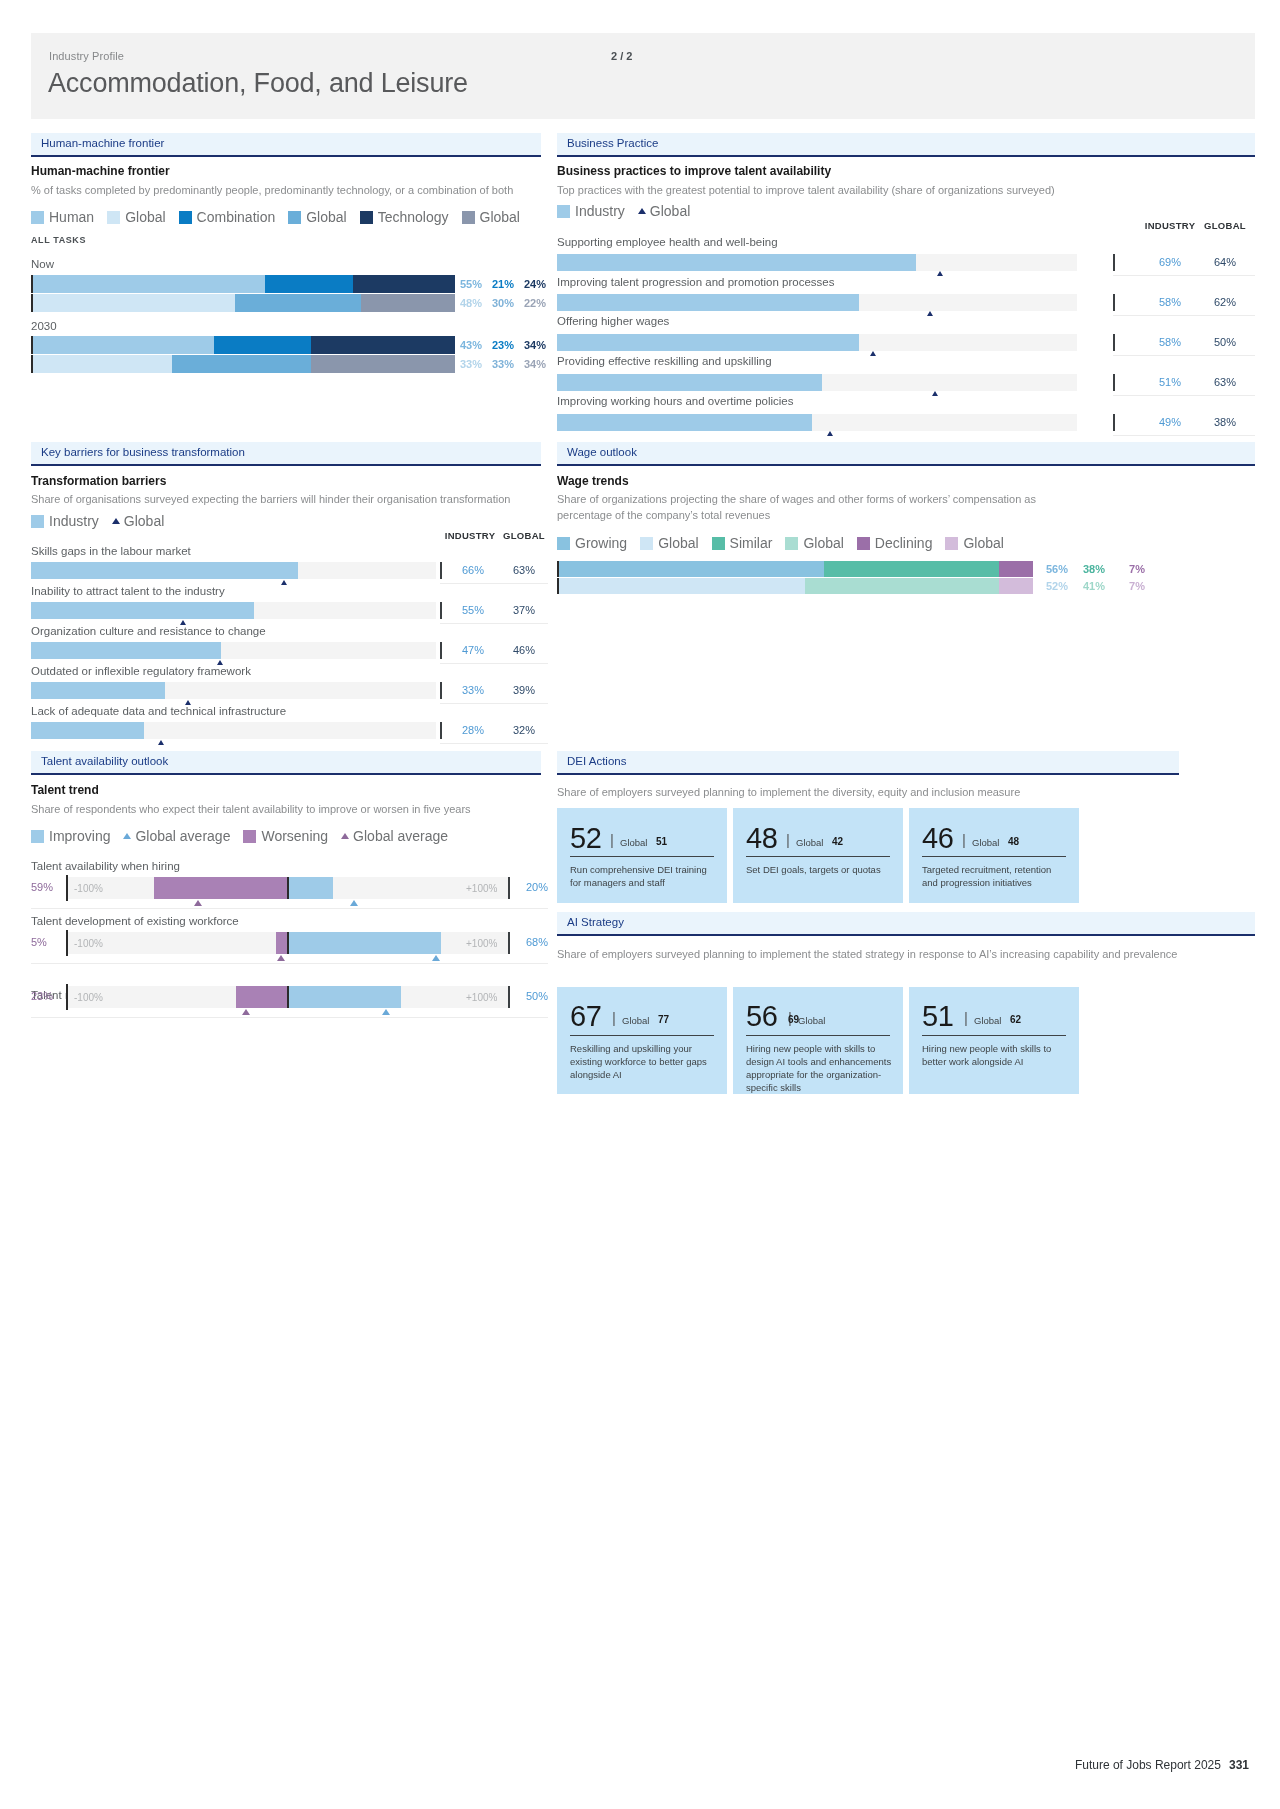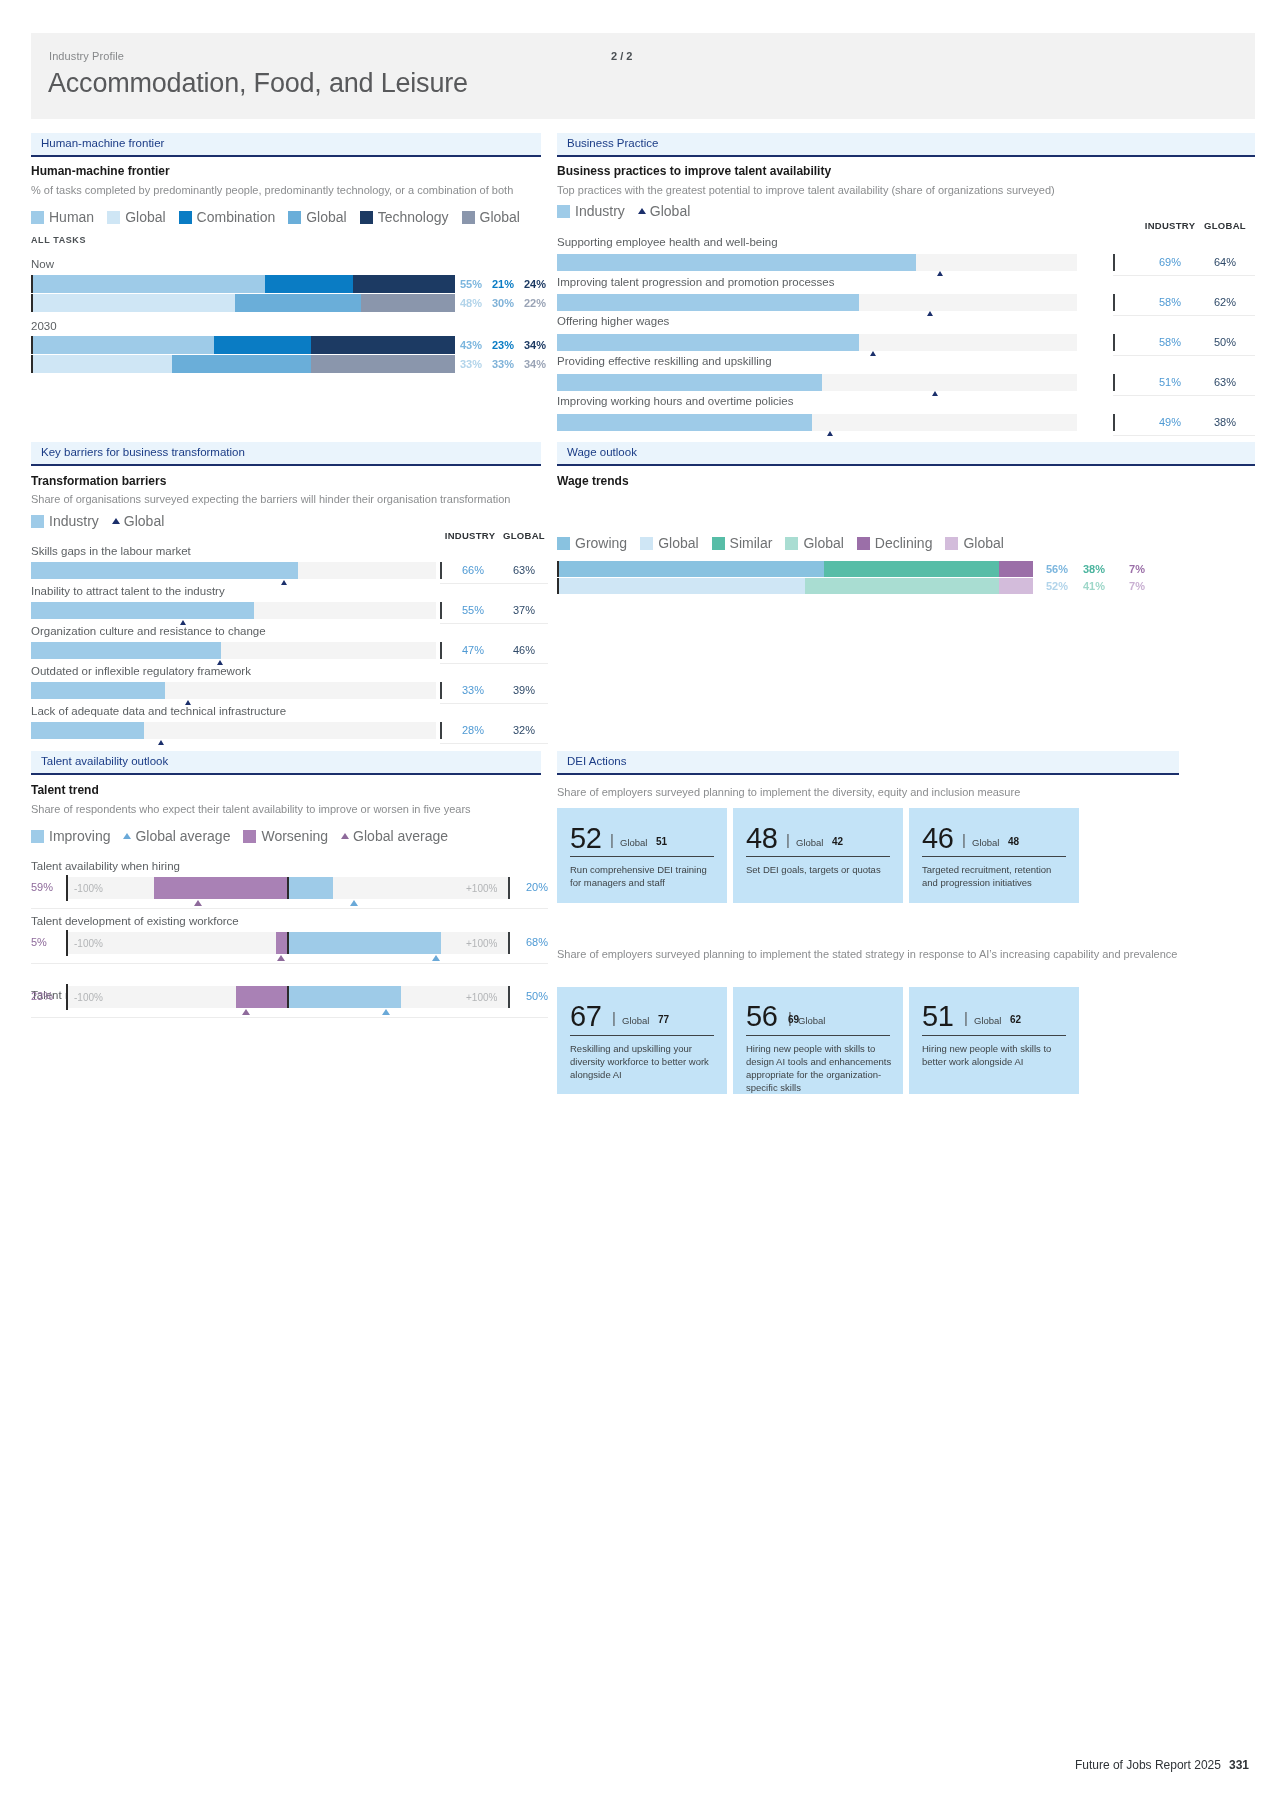--- a/index.html
+++ b/index.html
@@ -340,20 +340,21 @@
   <div class="marker" style="left:158px;top:740px;"></div>
   <div class="vrule" style="left:440px;top:722px;height:17px;"></div>
   <div class="pct-ind" style="left:447px;top:724px;width:52px;">28%</div>
   <div class="pct-glb" style="left:500px;top:724px;width:48px;">32%</div>
   <div class="rowline" style="left:440px;top:743px;width:108px;"></div>
 
   <div class="sect-bar" style="left:557px;top:442px;width:698px;">
     <span>Wage outlook</span>
   </div>
   <div class="blk-title" style="left:557px;top:474px;">Wage trends</div>
+  <div class="blk-sub" style="left:557px;top:491px;width:510px;">Share of organizations projecting the share of wages and other forms of workers’ compensation as percentage of the company’s total revenues</div>
 
   <div class="legend" style="left:557px;top:535px;">
     <div class="lg-item">
         <span class="lg-sw" style="background:#89c2e0"></span>
         <span class="lg-txt">Growing</span>
       </div>
     <div class="lg-item">
         <span class="lg-sw" style="background:#cfe6f5"></span>
         <span class="lg-txt">Global</span>
       </div>
@@ -487,29 +488,32 @@
   <div class="card-desc" style="left:746px;top:863px;width:146px;">Set DEI goals, targets or quotas</div>
 
   <div class="card" style="left:909px;top:808px;width:170px;height:95px;"></div>
   <div class="card-num" style="left:922px;top:822px;">46</div>
   <div class="card-sep" style="left:962px;top:831px;">|</div>
   <div class="card-glabel" style="left:972px;top:837px;">Global</div>
   <div class="card-gval" style="left:1008px;top:836px;">48</div>
   <div class="card-rule" style="left:922px;top:856px;width:144px;"></div>
   <div class="card-desc" style="left:922px;top:863px;width:146px;">Targeted recruitment, retention and progression initiatives</div>
 
+  <div class="sect-bar" style="left:557px;top:912px;width:698px;">
+    <span>AI Strategy</span>
+  </div>
   <div class="blk-sub" style="left:557px;top:946px;width:680px;">Share of employers surveyed planning to implement the stated strategy in response to AI’s increasing capability and prevalence</div>
 
   <div class="card" style="left:557px;top:987px;width:170px;height:107px;"></div>
   <div class="card-num" style="left:570px;top:1000px;">67</div>
   <div class="card-sep" style="left:612px;top:1009px;">|</div>
   <div class="card-glabel" style="left:622px;top:1015px;">Global</div>
   <div class="card-gval" style="left:658px;top:1014px;">77</div>
   <div class="card-rule" style="left:570px;top:1035px;width:144px;"></div>
-  <div class="card-desc" style="left:570px;top:1042px;width:146px;">Reskilling and upskilling your diversity workforce to better work alongside AI</div>
+  <div class="card-desc" style="left:570px;top:1042px;width:146px;">Reskilling and upskilling your existing workforce to better gaps alongside AI</div>
 
   <div class="card" style="left:733px;top:987px;width:170px;height:107px;"></div>
   <div class="card-num" style="left:746px;top:1000px;">56</div>
   <div class="card-sep" style="left:788px;top:1009px;">|</div>
   <div class="card-glabel" style="left:798px;top:1015px;">Global</div>
   <div class="card-gval" style="left:788px;top:1014px;">69</div>
   <div class="card-rule" style="left:746px;top:1035px;width:144px;"></div>
   <div class="card-desc" style="left:746px;top:1042px;width:150px;">Hiring new people with skills to design AI tools and enhancements appropriate for the organization-specific skills</div>
 
   <div class="card" style="left:909px;top:987px;width:170px;height:107px;"></div>

